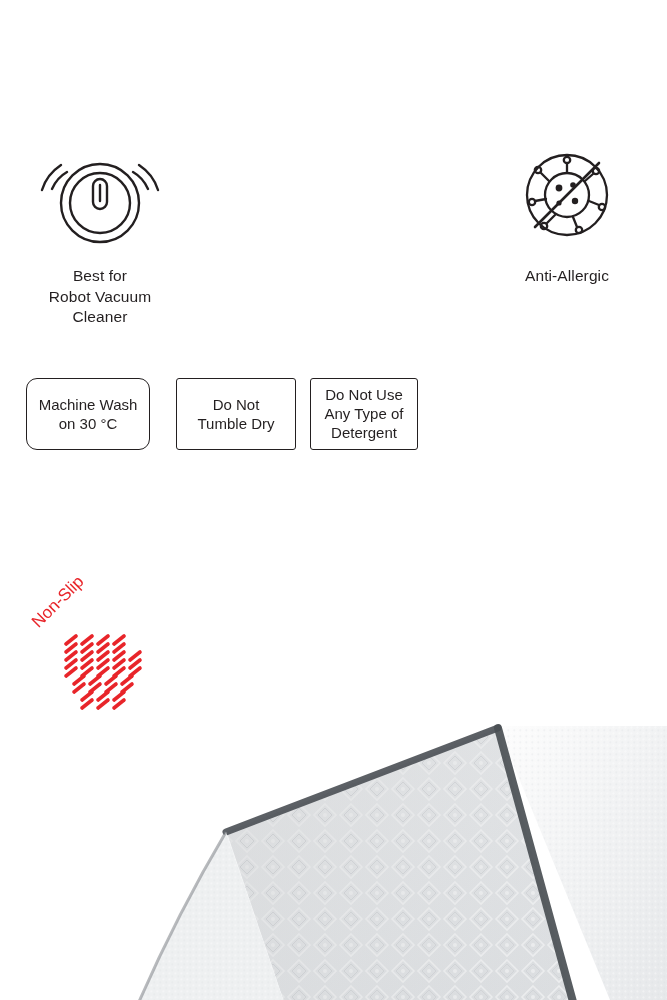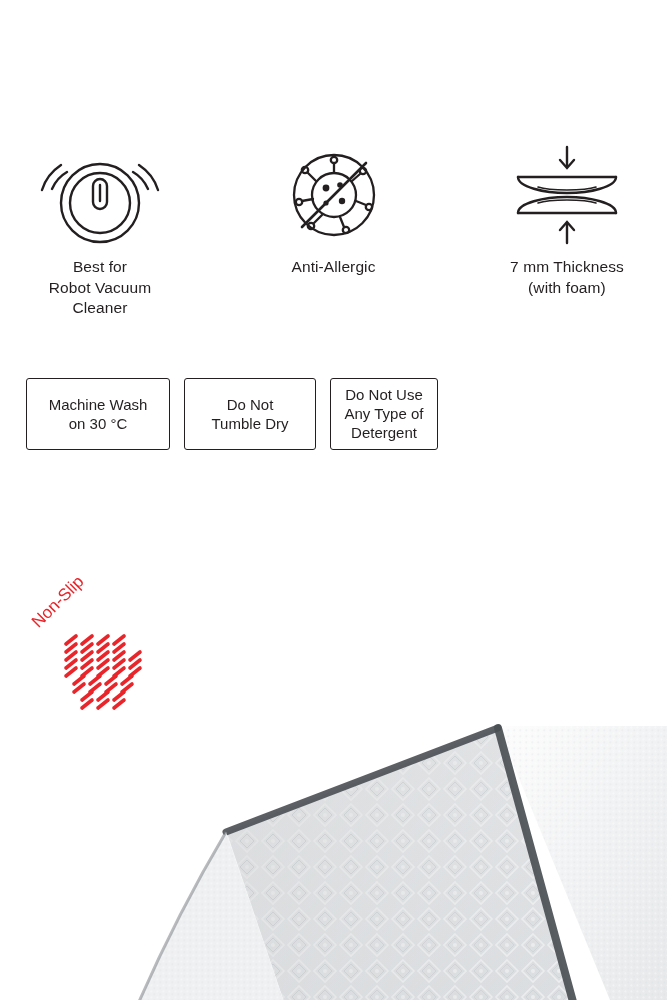--- a/index.html
+++ b/index.html
@@ -35,21 +35,21 @@
     flex-direction: column;
     align-items: center;
   }
   .feature .art {
     height: 110px;
     display: flex;
     align-items: center;
     justify-content: center;
   }
   .feature .caption {
-    margin-top: 7px;
+    margin-top: 16px;
     text-align: center;
     font-size: 15.5px;
     line-height: 1.33;
     color: #231f20;
     letter-spacing: .1px;
   }
 
   
   .care-row {
     position: absolute;
@@ -67,22 +67,22 @@
     justify-content: center;
     padding: 6px 10px;
     box-sizing: border-box;
   }
   .care-box .txt {
     text-align: center;
     font-size: 15px;
     line-height: 1.28;
     color: #231f20;
   }
-  .care-1 { width: 144px; }
-  .care-2 { width: 132px; }
+  .care-1 { width: 124px; border-radius: 11px; }
+  .care-2 { width: 120px; margin-left: 12px; }
   .care-3 { width: 108px; }
 
   
   .nonslip {
     position: absolute;
     left: 30px;
     top: 596px;
     width: 130px;
     height: 120px;
   }
@@ -245,39 +245,20 @@
               <circle cx="17" cy="59" r="3.2"></circle>
             <line x1="34" y1="38" x2="26" y2="30"></line>
               <circle cx="23" cy="27" r="3.2"></circle>
             <line x1="20" y1="84" x2="84" y2="20" stroke-width="2.6"></line>
           </g>
         </svg>
       </div>
       <div class="caption">Anti-Allergic</div>
     </div>
 
-    <div class="feature">
-      <div class="art">
-        <svg width="126" height="104" viewBox="0 0 126 104" xmlns="http://www.w3.org/2000/svg">
-          <g fill="none" stroke="#231f20" stroke-width="2.4" stroke-linecap="round">
-            <line x1="63" y1="4" x2="63" y2="24"></line>
-            <path d="M56 17 L63 25 L70 17"></path>
-            <line x1="63" y1="100" x2="63" y2="80"></line>
-            <path d="M56 87 L63 79 L70 87"></path>
-            <path d="M14 34 L112 34"></path>
-            <path d="M14 34 C14 44 40 50 63 50 C86 50 112 44 112 34"></path>
-            <path d="M14 70 L112 70"></path>
-            <path d="M14 70 C14 60 40 54 63 54 C86 54 112 60 112 70"></path>
-            <path d="M34 44 C46 48 80 48 92 44" stroke-width="1.6"></path>
-            <path d="M34 60 C46 56 80 56 92 60" stroke-width="1.6"></path>
-          </g>
-        </svg>
-      </div>
-      <div class="caption">7 mm Thickness<br>(with foam)</div>
-    </div>
 
   </div>
 
   <div class="care-row">
     <div class="care-box care-1">
       <div class="txt">Machine Wash<br>on 30 °C</div>
     </div>
     <div class="care-box care-2">
       <div class="txt">Do Not<br>Tumble Dry</div>
     </div>

